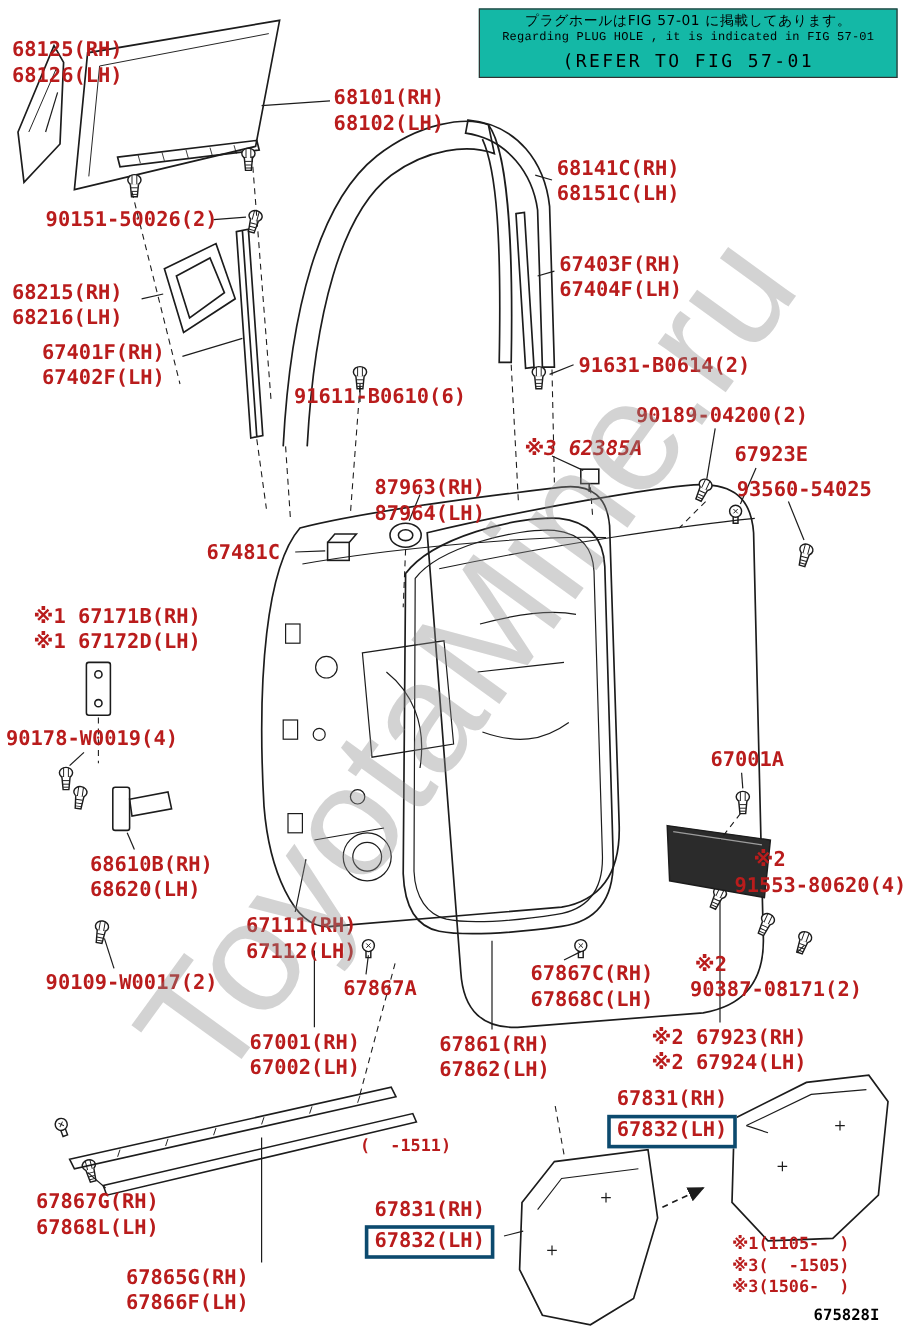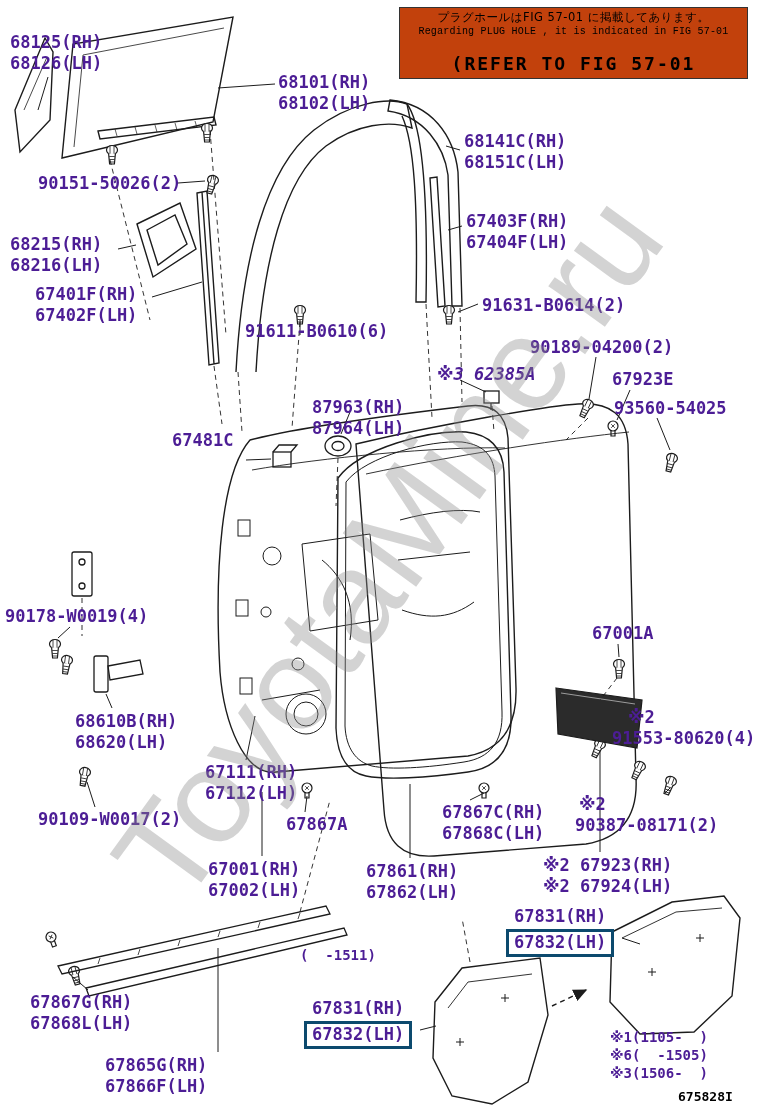--- a/index.html
+++ b/index.html
@@ -5,32 +5,32 @@
   * { margin:0; padding:0; box-sizing:border-box; }
   html,body { background:#9a9a9a; }
   .page {
     position:relative; width:760px; height:1112px; background:#ffffff;
     overflow:hidden; font-family:"DejaVu Sans Mono","DejaVu Sans",monospace;
   }
   .art { position:absolute; left:0; top:0; z-index:1; }
   #label-layer { position:absolute; left:0; top:0; width:100%; height:100%; z-index:3; }
   .part-label {
     position:absolute; font-weight:bold; font-size:17px; line-height:21px;
-    color:#4c1d95; white-space:pre; z-index:3;
+    color:#b91c1c; white-space:pre; z-index:3;
   }
   .part-label.small { font-size:14px; line-height:18px; }
   .label-line { display:inline-block; }
   .label-line.boxed { border:3px solid #0c4a6e; padding:0 5px 1px 5px; margin-top:2px; background:#fff; }
   .note-box {
     position:absolute; left:399px; top:7px; width:349px; z-index:10;
-    border:1px solid #333; background:#c2410c; padding:2px 5px 4px; text-align:center;
+    border:1px solid #333; background:#14b8a6; padding:2px 5px 4px; text-align:center;
   }
   .note-jp { font-size:11.5px; font-family:"DejaVu Sans",sans-serif; letter-spacing:0.5px; }
   .note-en { font-size:10px; letter-spacing:0.2px; margin-top:1px; font-family:Liberation Mono, monospace; }
-  .note-ref { font-size:18px; font-weight:bold; letter-spacing:2px; margin-top:16px; }
+  .note-ref { font-size:15px; font-weight:normal; letter-spacing:2px; margin-top:5px; }
   .diagram-code { position:absolute; left:678px; top:1089px; font-size:13px; font-weight:bold; z-index:3; }
   .watermark {
     position:absolute; left:388px; top:548px; z-index:20;
     transform:translate(-50%,-50%) rotate(-54deg);
     font-family:"Liberation Sans","DejaVu Sans",sans-serif;
     font-size:132px; color:#8d8d8d; opacity:0.38; white-space:nowrap; pointer-events:none;
   }
 </style>
 </head>
 <body>
@@ -214,38 +214,39 @@
       <div class="part-label" style="left: 466px; top: 211px;"><div><span class="label-line">67403F(RH)</span></div><div><span class="label-line">67404F(LH)</span></div></div>
       <div class="part-label" style="left: 10px; top: 234px;"><div><span class="label-line">68215(RH)</span></div><div><span class="label-line">68216(LH)</span></div></div>
       <div class="part-label" style="left: 35px; top: 284px;"><div><span class="label-line">67401F(RH)</span></div><div><span class="label-line">67402F(LH)</span></div></div>
       <div class="part-label" style="left: 482px; top: 295px;"><div><span class="label-line">91631-B0614(2)</span></div></div>
       <div class="part-label" style="left: 245px; top: 321px;"><div><span class="label-line">91611-B0610(6)</span></div></div>
       <div class="part-label" style="left: 530px; top: 337px; text-decoration: underline;"><div><span class="label-line">90189-04200(2)</span></div></div>
       <div class="part-label" style="left: 312px; top: 369px; margin-top: 28px;"><div><span class="label-line">87963(RH)</span></div><div><span class="label-line">87964(LH)</span></div></div>
       <div class="part-label" style="left: 437px; top: 364px; font-style: italic;"><div><span class="label-line">※3 62385A</span></div></div>
       <div class="part-label" style="left: 612px; top: 369px;"><div><span class="label-line">67923E</span></div></div>
       <div class="part-label" style="left: 614px; top: 398px;"><div><span class="label-line">93560-54025</span></div></div>
-      <div class="part-label" style="left: 172px; top: 430px;"><div><span class="label-line">67481C</span></div></div>
+      <div class="part-label" style="left: 172px; top: 451px;"><div><span class="label-line">67481C</span></div></div>
+      <div class="part-label" style="left: 28px; top: 504px;"><div><span class="label-line">※1 67171B(RH)</span></div><div><span class="label-line">※1 67172D(LH)</span></div></div>
       <div class="part-label" style="left: 5px; top: 606px;"><div><span class="label-line">90178-W0019(4)</span></div></div>
       <div class="part-label" style="left: 592px; top: 623px;"><div><span class="label-line">67001A</span></div></div>
       <div class="part-label" style="left: 75px; top: 711px;"><div><span class="label-line">68610B(RH)</span></div><div><span class="label-line">68620(LH)</span></div></div>
       <div class="part-label" style="left: 612px; top: 707px;"><div><span class="label-line" style="margin-left: 16px;">※2</span></div><div><span class="label-line">91553-80620(4)</span></div></div>
       <div class="part-label" style="left: 165px; top: 762px; margin-left: 40px;"><div><span class="label-line">67111(RH)</span></div><div><span class="label-line">67112(LH)</span></div></div>
       <div class="part-label" style="left: 38px; top: 809px;"><div><span class="label-line">90109-W0017(2)</span></div></div>
       <div class="part-label" style="left: 286px; top: 814px;"><div><span class="label-line">67867A</span></div></div>
       <div class="part-label" style="left: 442px; top: 802px;"><div><span class="label-line">67867C(RH)</span></div><div><span class="label-line">67868C(LH)</span></div></div>
       <div class="part-label" style="left: 575px; top: 794px;"><div><span class="label-line" style="margin-left: 4px;">※2</span></div><div><span class="label-line">90387-08171(2)</span></div></div>
       <div class="part-label" style="left: 208px; top: 859px;"><div><span class="label-line">67001(RH)</span></div><div><span class="label-line">67002(LH)</span></div></div>
       <div class="part-label" style="left: 366px; top: 861px;"><div><span class="label-line">67861(RH)</span></div><div><span class="label-line">67862(LH)</span></div></div>
       <div class="part-label" style="left: 543px; top: 855px;"><div><span class="label-line">※2 67923(RH)</span></div><div><span class="label-line">※2 67924(LH)</span></div></div>
       <div class="part-label" style="left: 514px; top: 906px;"><div><span class="label-line">67831(RH)</span></div><div><span class="label-line boxed" style="margin-left: -8px;">67832(LH)</span></div></div>
       <div class="part-label small" style="left: 300px; top: 946px;"><div><span class="label-line">(  -1511)</span></div></div>
       <div class="part-label" style="left: 30px; top: 992px;"><div><span class="label-line">67867G(RH)</span></div><div><span class="label-line">67868L(LH)</span></div></div>
       <div class="part-label" style="left: 312px; top: 998px;"><div><span class="label-line">67831(RH)</span></div><div><span class="label-line boxed" style="margin-left: -8px;">67832(LH)</span></div></div>
       <div class="part-label" style="left: 105px; top: 1055px;"><div><span class="label-line">67865G(RH)</span></div><div><span class="label-line">67866F(LH)</span></div></div>
-      <div class="part-label small" style="left: 610px; top: 1028px;"><div><span class="label-line">※1(1105-  )</span></div><div><span class="label-line">※6(  -1505)</span></div><div><span class="label-line">※3(1506-  )</span></div></div>
+      <div class="part-label small" style="left: 610px; top: 1028px;"><div><span class="label-line">※1(1105-  )</span></div><div><span class="label-line">※3(  -1505)</span></div><div><span class="label-line">※3(1506-  )</span></div></div>
     </div>
 
   <div class="diagram-code">675828I</div>
 
   <div class="watermark">ToyotaMine.ru</div>
 
 </div>
 
 </body></html>

